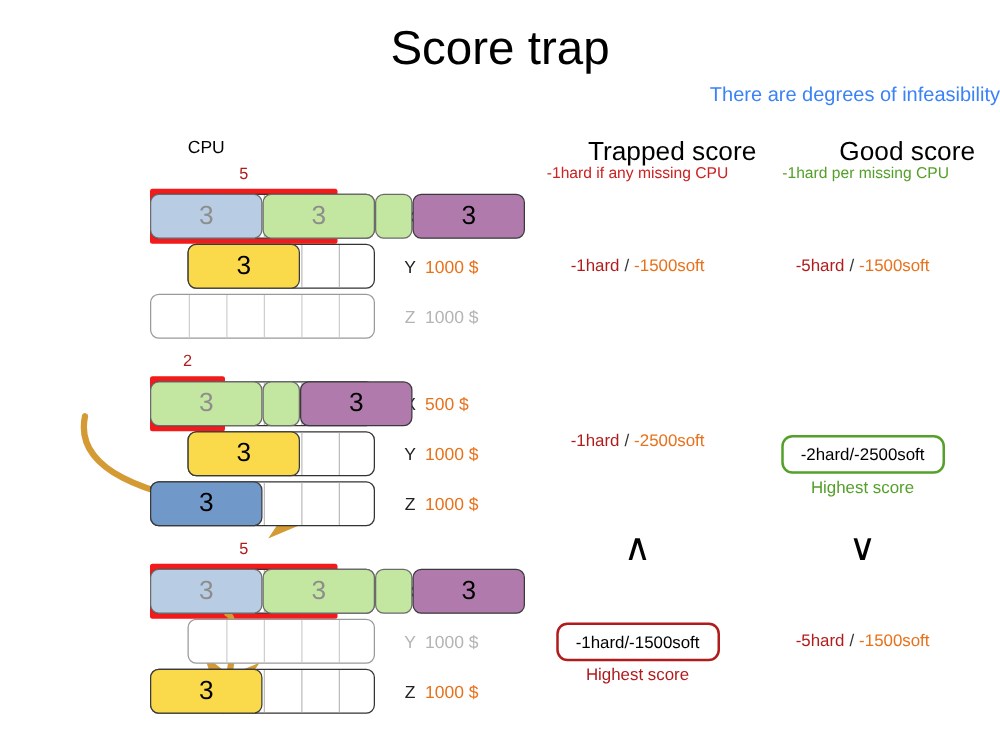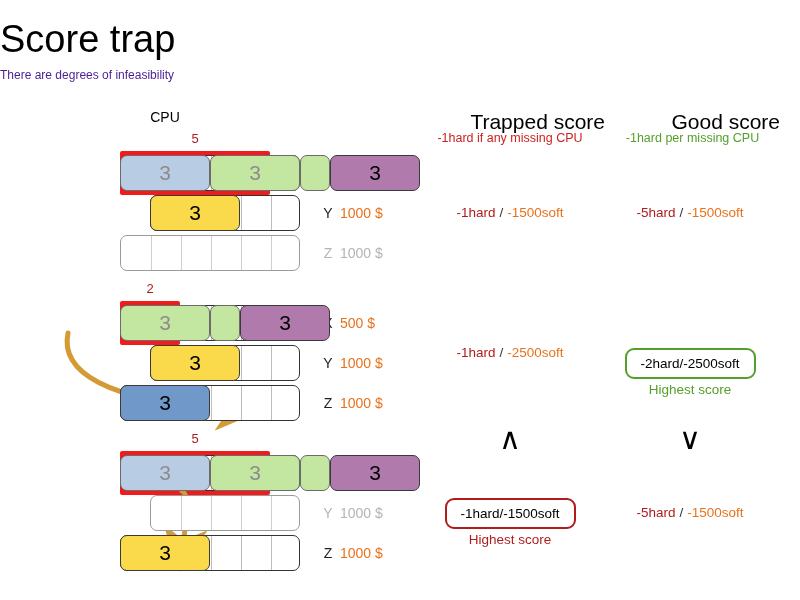--- a/index.html
+++ b/index.html
@@ -18,30 +18,30 @@
     position: absolute;
     left: 0; top: 0;
     width: 800px;
     height: 600px;
   }
   .abs { position: absolute; }
 
   
   #title {
     left: 0; top: 18px; width: 800px;
-    text-align: left;
+    text-align: center;
     font-size: 38px;
     color: #000;
     letter-spacing: 0px;
   }
   #subtitle {
     left: 0; top: 68px; width: 800px;
-    text-align: left;
-    font-size: 12px;
-    color: #4c1d95;
+    text-align: right;
+    font-size: 16px;
+    color: #3b82f6;
   }
 
   
   .col-head {
     text-align: right;
     font-size: 21px;
     color: #000000;
   }
   .col-sub {
     text-align: center;

